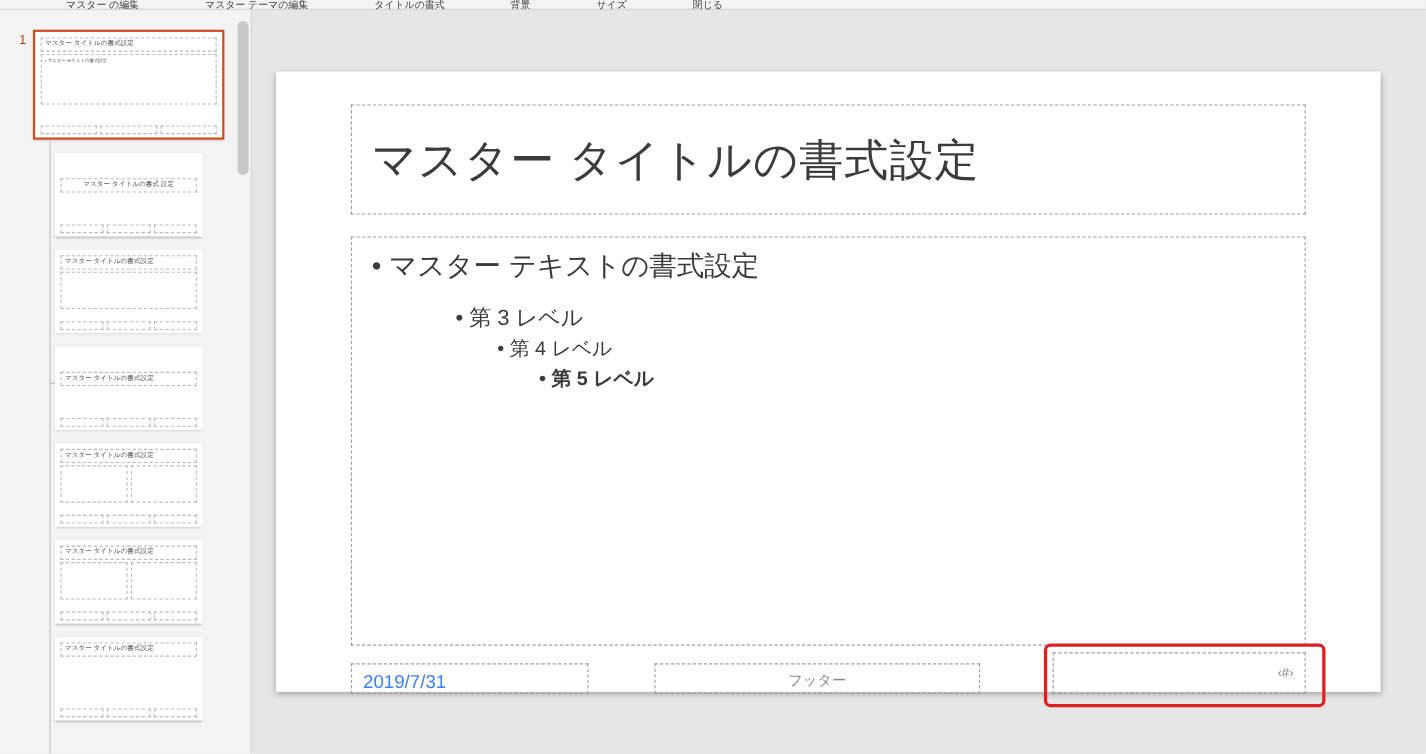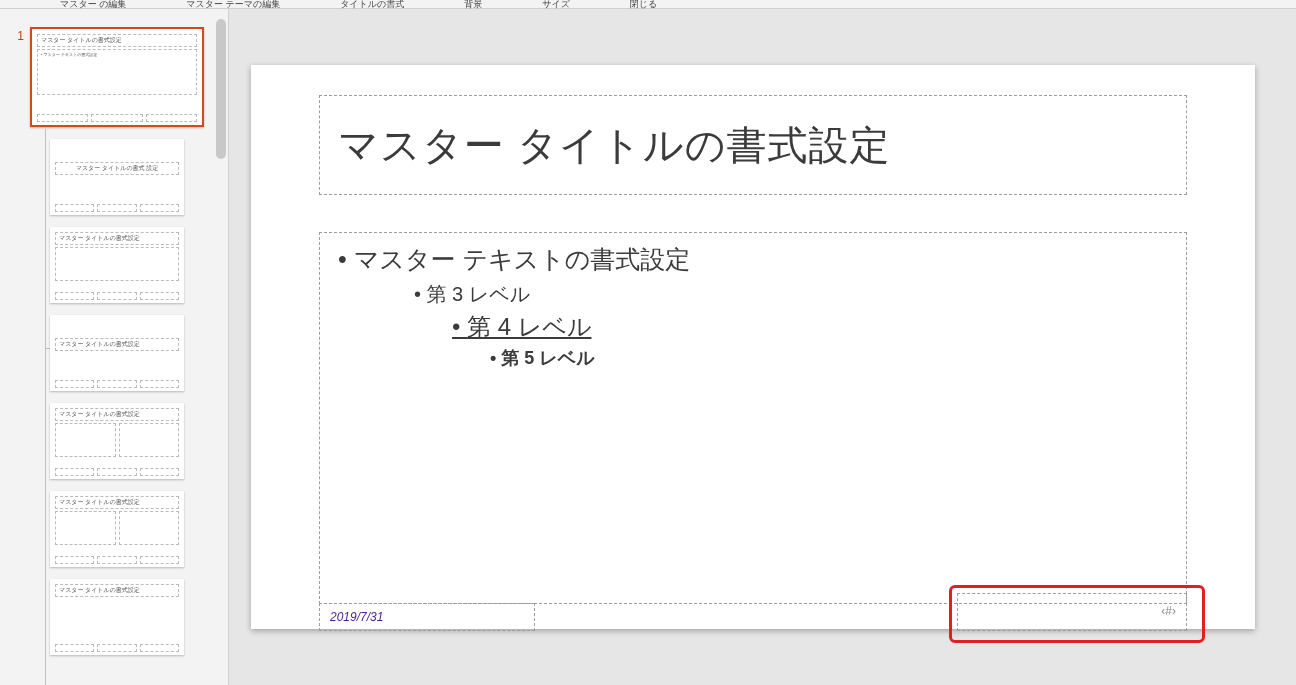--- a/index.html
+++ b/index.html
@@ -159,47 +159,46 @@
     display: flex;
     align-items: center;
     padding: 0 18px;
     font-size: 40px;
     font-weight: 300;
     color: #3b3b3b;
     letter-spacing: 1px;
   }
   .ph-body {
     left: 68px;
-    top: 167px;
+    top: 150px;
     width: 868px;
     height: 372px;
     padding: 8px 18px;
     box-sizing: border-box;
   }
   .lvl {
     color: #3b3b3b;
     line-height: 1.5;
   }
   .lvl1 { font-size: 25px; margin-left: 0;   }
   .lvl2 { font-size: 22px; margin-left: 38px;}
-  .lvl3 { font-size: 20px; margin-left: 76px;}
-  .lvl4 { font-size: 24px; margin-left: 114px; text-decoration: underline;}
+  .lvl3 { font-size: 20px; margin-left: 76px; margin-top: 12px;}
+  .lvl4 { font-size: 18px; margin-left: 114px;}
   .lvl5 { font-size: 18px; margin-left: 152px; font-weight: bold;}
   .bullet::before {
     content: "• ";
   }
   .ph-date {
     left: 68px;
     top: 538px;
     width: 216px;
     height: 28px;
-    font-size: 12px;
-    color: #4c1d95;
+    font-size: 17px;
+    color: #3b82f6;
     padding: 6px 10px 0 10px;
-    font-style: italic;
   }
   .ph-footer {
     left: 344px;
     top: 538px;
     width: 296px;
     height: 28px;
     font-size: 13px;
     color: #8a8a8a;
     text-align: center;
     padding-top: 6px;
@@ -348,20 +347,23 @@
         <div class="lvl lvl1 bullet">マスター テキストの書式設定</div>
         <div class="lvl lvl3 bullet">第 3 レベル</div>
         <div class="lvl lvl4 bullet">第 4 レベル</div>
         <div class="lvl lvl5 bullet">第 5 レベル</div>
       </div>
 
       <div class="ph ph-date">
         <span>2019/7/31</span>
       </div>
 
+      <div class="ph ph-footer">
+        <span>フッター</span>
+      </div>
 
       <div class="ph ph-slidenum">
         <span>‹#›</span>
       </div>
 
       <div class="highlight-box" style="left:698px; top:520px; width:250px; height:52px;"></div>
     </div>
   </div>
 
 </div>

